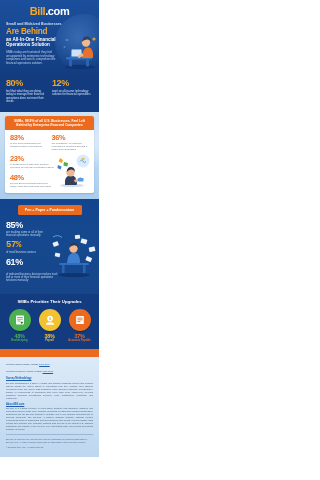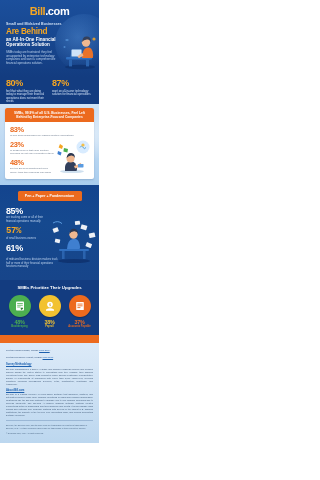--- a/index.html
+++ b/index.html
@@ -44,21 +44,21 @@
     position:relative;color:#bdd3ee;font-size:2.9px;line-height:3.8px;
     width:52px;margin:0 0 4px 0;
   }
   .hero-art{
     position:absolute;right:1px;top:30px;width:36px;height:40px;
   }
 
   
   .topstats{
     position:relative;background:#133c80;display:flex;gap:5px;
-    padding:2px 6px 0 6px;
+    padding:2px 6px 8px 6px;
   }
   .topstat{width:42px;}
   .topstat .num{
     color:#f5a623;font-size:9px;line-height:9.5px;font-weight:bold;letter-spacing:-.4px;
   }
   .topstat .cap{
     color:#cfe0f5;font-size:2.8px;line-height:3.5px;margin-top:1px;
   }
 
   
@@ -182,34 +182,38 @@
       <circle cx="2.5" cy="17" r="1" fill="#5b9be0" opacity=".7"></circle>
     </svg>
   </div>
 
   <div class="topstats">
     <div class="topstat">
       <div class="num">80%</div>
       <div class="cap">feel that what they are doing today to manage their financial operations does not meet their needs</div>
     </div>
     <div class="topstat">
-      <div class="num">87%</div>
+      <div class="num">12%</div>
       <div class="cap">want an all-in-one technology solution for financial operations</div>
     </div>
   </div>
 
   <div class="cardwrap">
     <div class="card">
       <div class="card-head">SMBs, 99.9% of all U.S. Businesses, Feel Left Behind by Enterprise-Focused Companies</div>
       <div class="card-body">
 
         <div class="statrow">
           <div class="stat">
             <div class="num">83%</div>
             <div class="cap">of mid-sized businesses are juggling multiple applications</div>
+          </div>
+          <div class="stat">
+            <div class="num">36%</div>
+            <div class="cap">are managing ALL financial processes &amp; functions through a single tech application</div>
           </div>
         </div>
 
         <div class="stat wide" style="margin-bottom:4px;">
           <div class="num">23%</div>
           <div class="cap">of SMBs believe that large solution providers do not offer products for them</div>
         </div>
 
         <div class="stat wide">
           <div class="num">48%</div>

